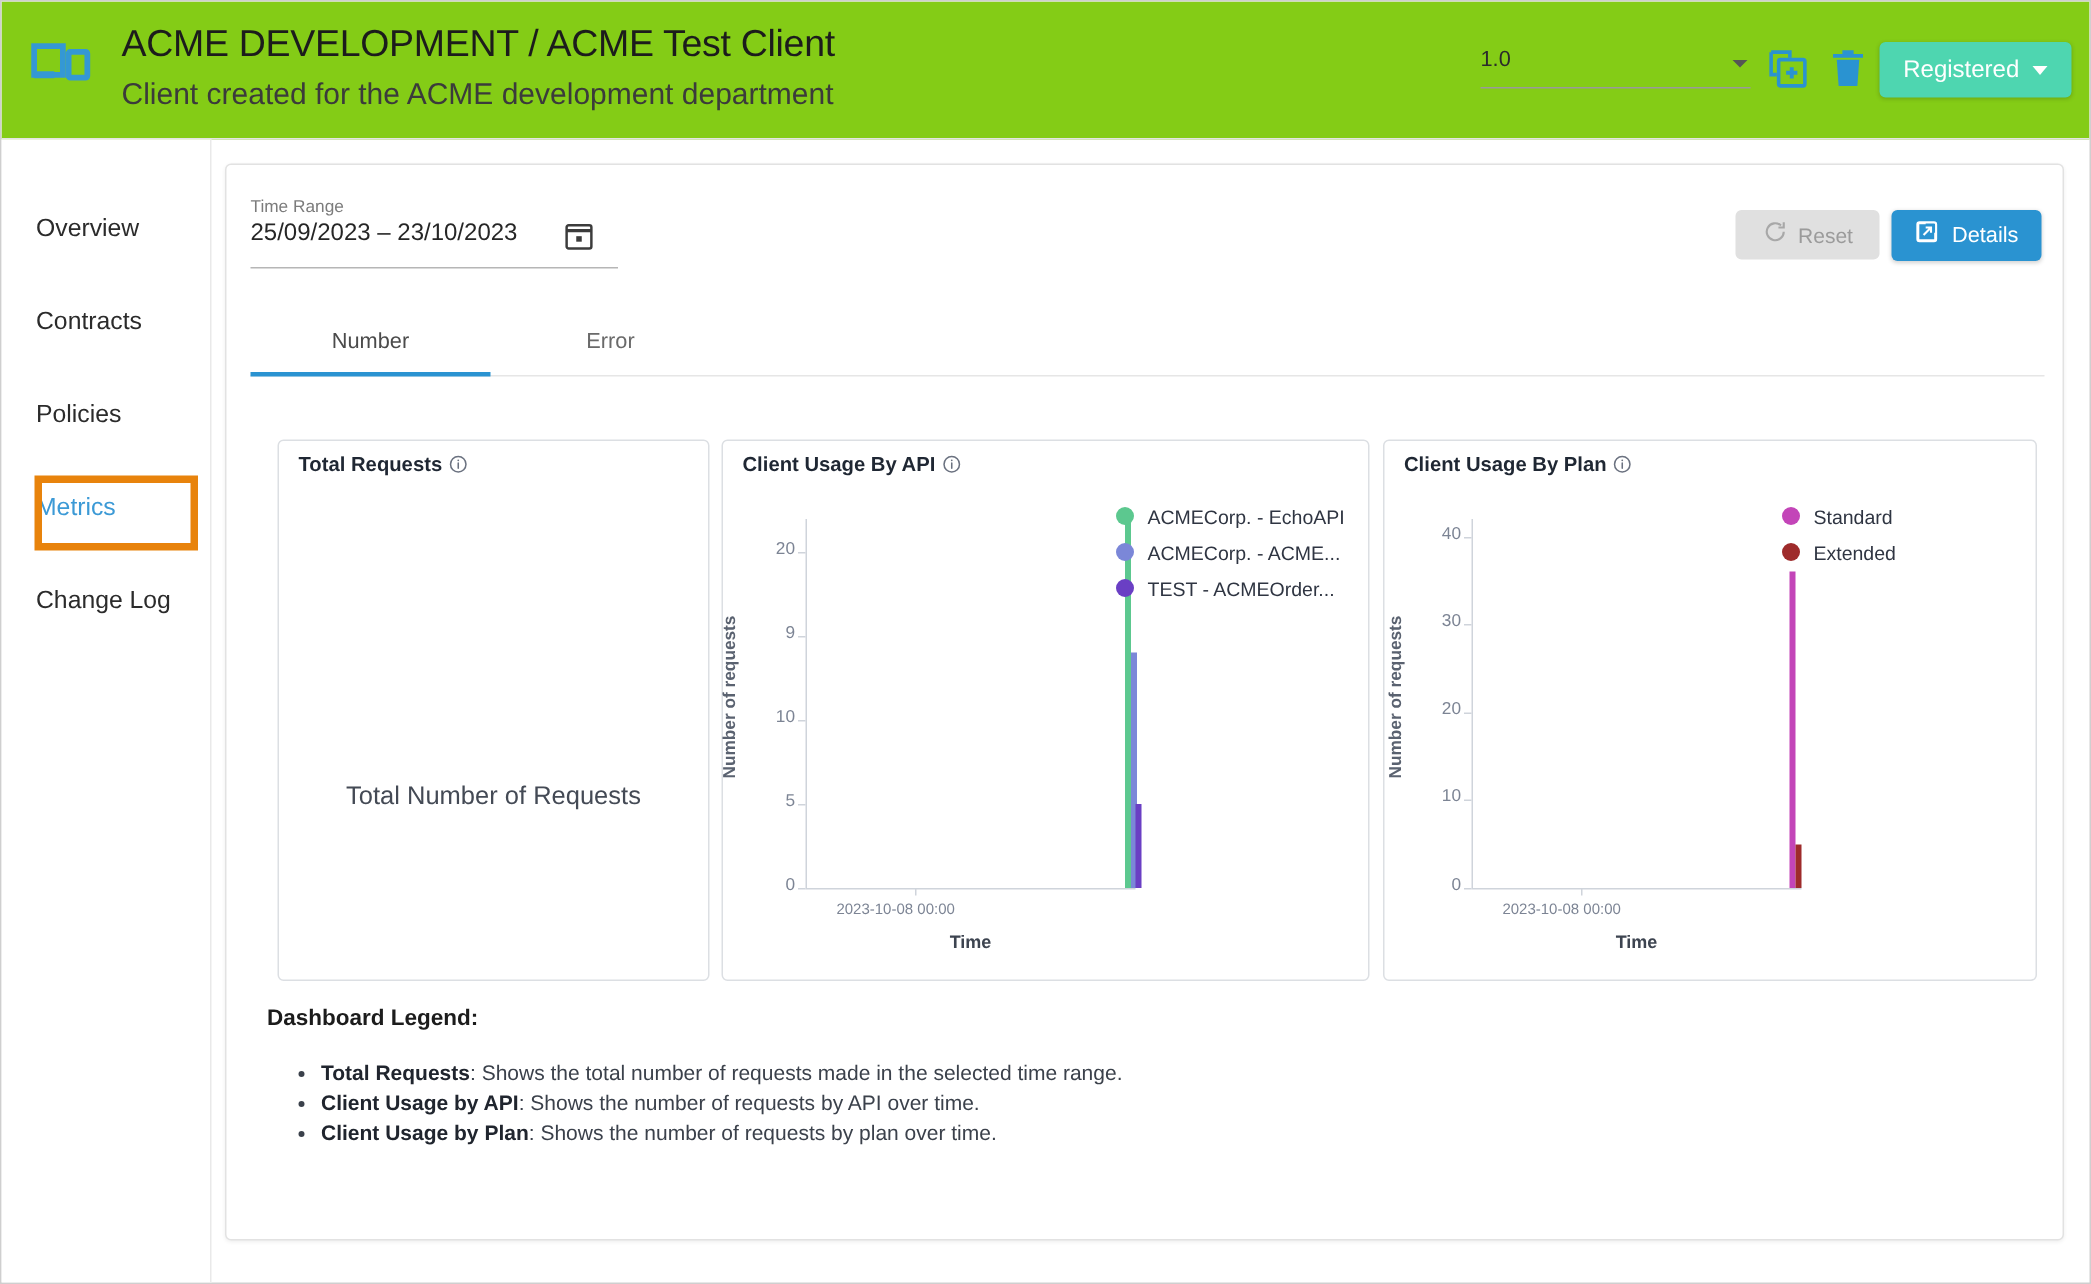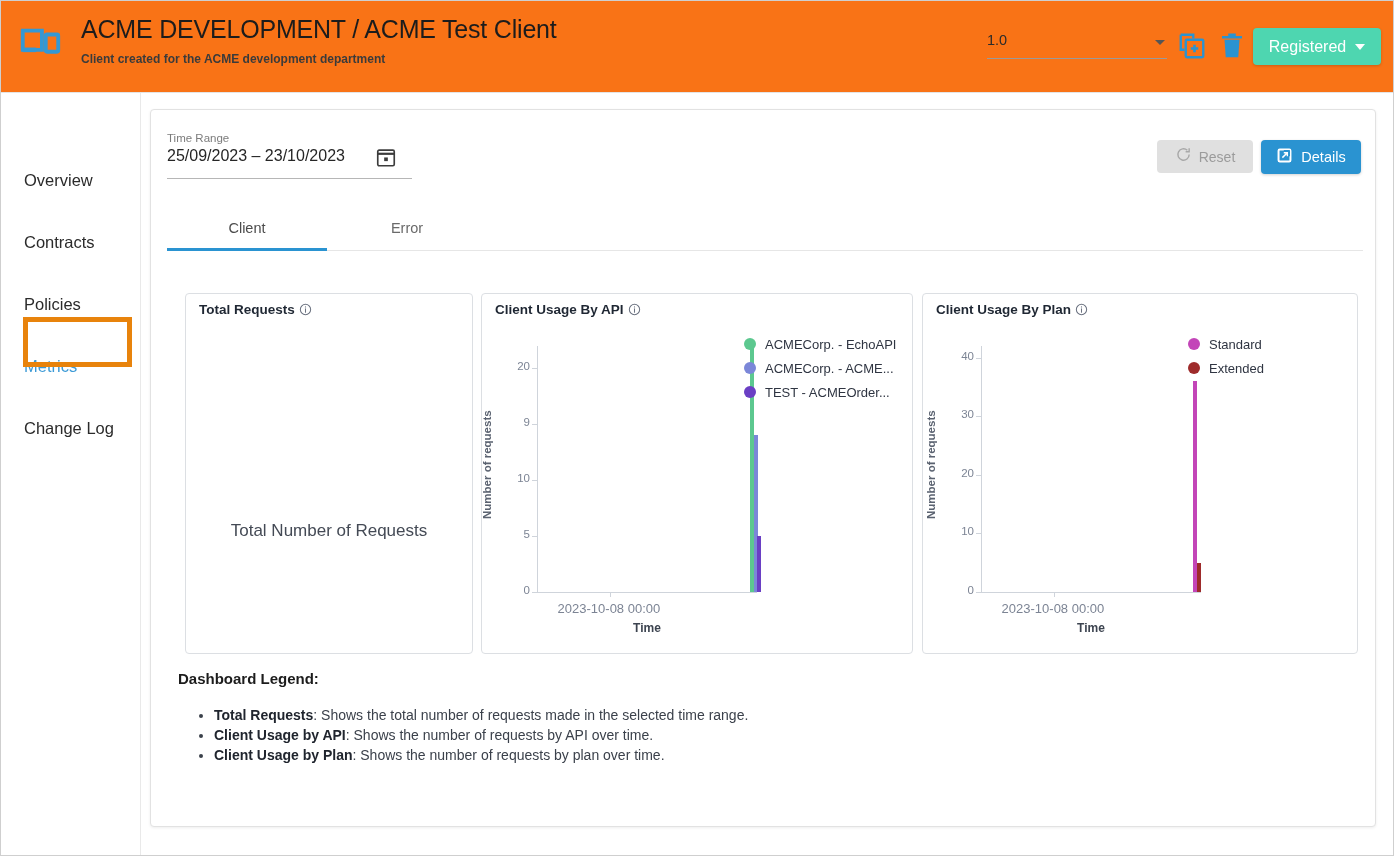--- a/index.html
+++ b/index.html
@@ -8,29 +8,29 @@
     font-family: "Liberation Sans", sans-serif;
     background: #ffffff;
     color: #333;
     overflow: hidden;
   }
   body { position: relative; border: 1px solid #cfcfcf; }
 
   
   .header {
     position: absolute; left: 0; top: 0; width: 1392px; height: 92px;
-    background: #f97316; border-bottom: 1px solid #e4e4e4;
+    background: #84cc16; border-bottom: 1px solid #e4e4e4;
   }
   .app-icon { position: absolute; left: 16px; top: 22px; width: 46px; height: 46px; }
   .title-block { position: absolute; left: 80px; top: 14px; }
   .page-title {
     font-size: 25px; font-weight: 400; color: #1c1c1c; letter-spacing: -0.2px;
     white-space: nowrap;
   }
-  .page-subtitle { font-size: 12px; color: #3b3b3b; margin-top: 8px; white-space: nowrap; font-weight: bold; }
+  .page-subtitle { font-size: 20px; color: #3b3b3b; margin-top: 8px; white-space: nowrap; }
 
   .version-select {
     position: absolute; left: 986px; top: 28px; width: 180px; height: 30px;
     border-bottom: 1px solid #9a9a9a; cursor: pointer;
   }
   .version-select .val { font-size: 14.5px; color: #2b2b2b; padding-top: 3px; }
   .caret-down {
     position: absolute; right: 2px; top: 11px;
     width: 0; height: 0; border-left: 5px solid transparent;
     border-right: 5px solid transparent; border-top: 5px solid #555;
@@ -50,21 +50,21 @@
     width: 0; height: 0; border-left: 5px solid transparent;
     border-right: 5px solid transparent; border-top: 6px solid #fff;
   }
 
   
   .sidebar { position: absolute; left: 0; top: 92px; width: 140px; height: 762px; background: #fff;
              border-right: 1px solid #e9e9e9; }
   .side-item {
     position: absolute; left: 0; width: 140px; height: 30px;
     font-size: 16.5px; color: #2b2b2b; padding-left: 23px; cursor: pointer;
-    display: flex; align-items: center; margin-top: 28px;
+    display: flex; align-items: center;
   }
   .side-item.active { color: #3c9ad6; align-items: center; }
   .si0 { top: 44px; }
   .si1 { top: 106px; }
   .si2 { top: 168px; }
   .si3 { top: 230px; }
   .si4 { top: 292px; }
   .annotation-box {
     position: absolute; left: 22px; top: 316px; width: 109px; height: 50px;
     border: 5px solid #e8830c; background: transparent; pointer-events: none;
@@ -139,21 +139,21 @@
   .y-label {
     position: absolute; font-size: 11.5px; font-weight: bold; color: #5a6270;
     transform: rotate(-90deg); transform-origin: left top; white-space: nowrap;
   }
   .x-label {
     position: absolute; font-size: 12px; font-weight: bold; color: #3d4450;
     text-align: center; white-space: nowrap;
   }
   .tick-lbl { position: absolute; font-size: 11.5px; color: #7c8494; text-align: right;
               white-space: nowrap; }
-  .x-tick-lbl { position: absolute; font-size: 13px; color: #7c8494; white-space: nowrap; }
+  .x-tick-lbl { position: absolute; font-size: 10px; color: #7c8494; white-space: nowrap; }
   .axis-line { position: absolute; background: #cfd4db; }
   .bar { position: absolute; width: 4px; }
 
   .legend { position: absolute; }
   .legend-row { display: flex; align-items: center; gap: 9px; height: 24px; }
   .legend-dot { width: 12px; height: 12px; border-radius: 50%; flex: none; }
   .legend-txt { font-size: 13px; color: #2f3542; white-space: nowrap; }
 
   
   .dash-legend { position: absolute; left: 27px; top: 560px; width: 1100px; }
@@ -255,21 +255,21 @@
         <path d="M4 4v16h16v-7" opacity="0"></path>
         <rect x="3.2" y="3.2" width="17.6" height="17.6" rx="2"></rect>
         <path d="M9 15l7-7M11 8h5v5"></path>
       </svg>
     </span>
     <span class="lbl">Details</span>
   </div>
 
   <div class="tabs">
     <div class="tab tab0 active">
-      <span>Client</span>
+      <span>Number</span>
     </div>
     <div class="tab tab1">
       <span>Error</span>
     </div>
   </div>
 
   <div class="card card1">
     <div class="card-title">
       <span>Total Requests</span>
       <span class="info-icon">

